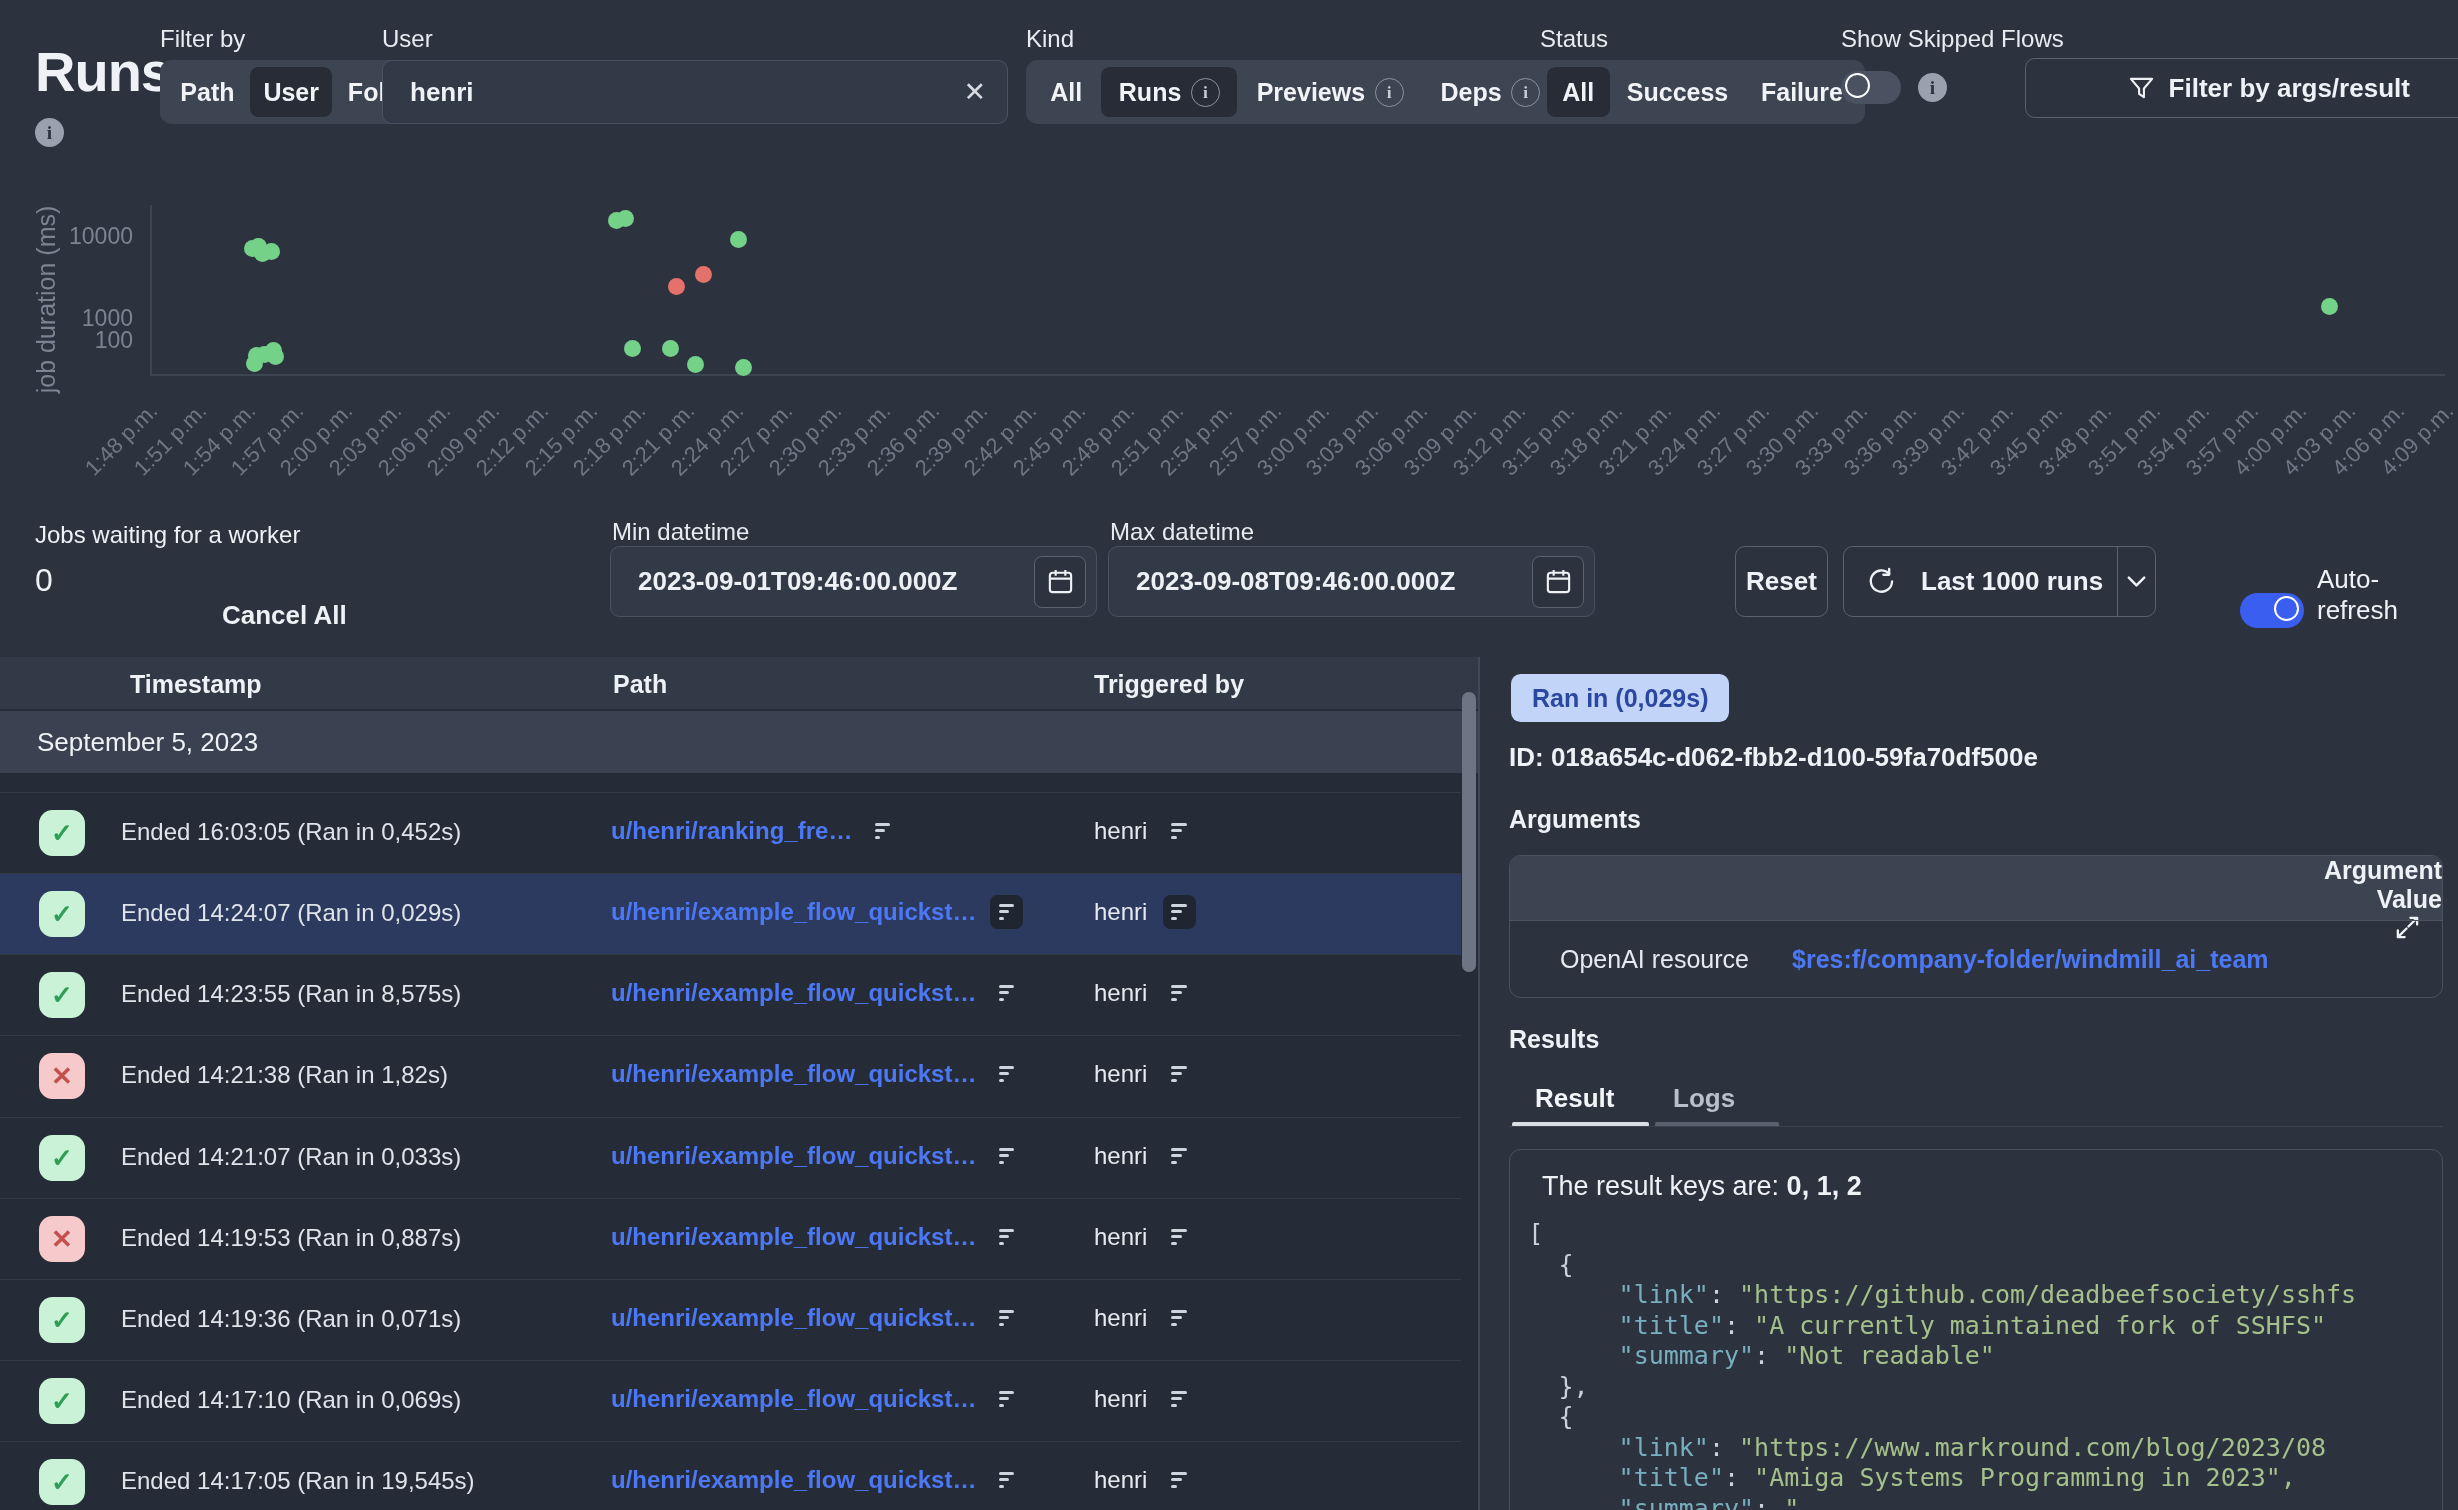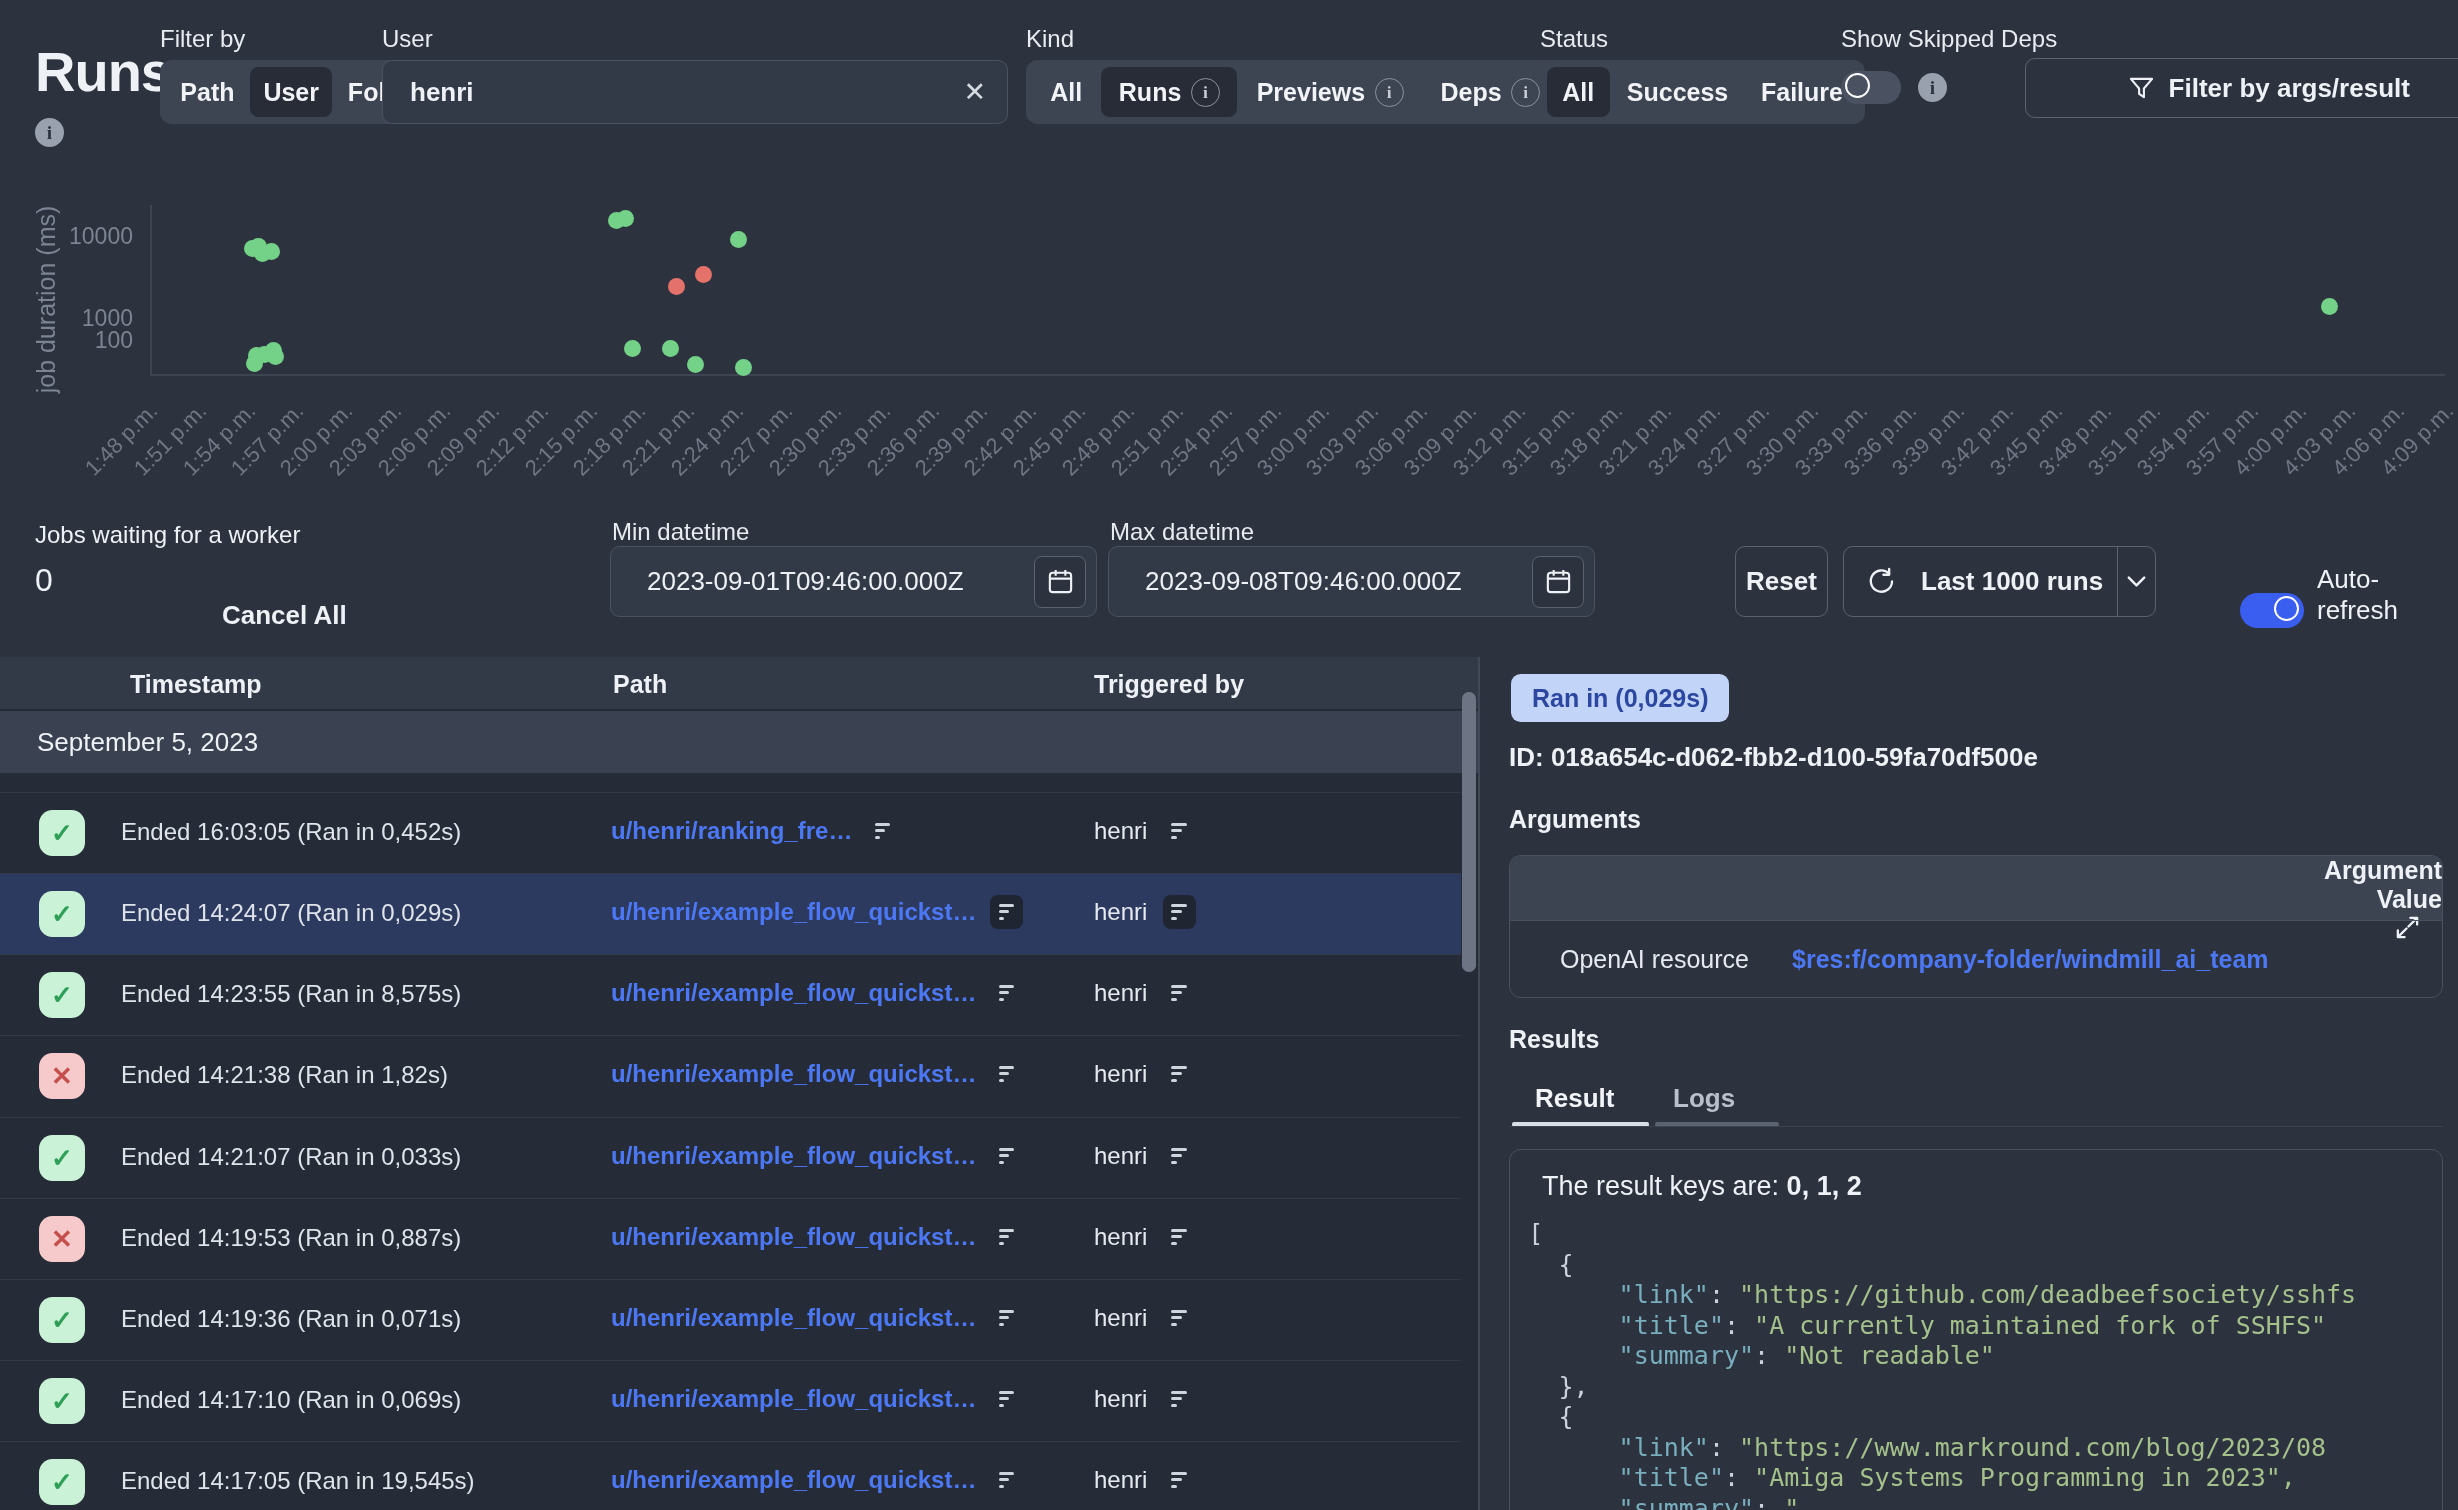--- a/index.html
+++ b/index.html
@@ -48,21 +48,21 @@
   .ytick{color:var(--txt-axis);font-size:23px;text-align:right;width:97px;}
   .axis{background:#3e4552;}
   .dot{position:absolute;width:17.4px;height:17.4px;border-radius:50%;}
   .xlab-anchor{position:absolute;width:0;height:0;}
   .xlab{position:absolute;right:0;top:0;transform-origin:100% 0;transform:rotate(-45deg);
     color:#6f7684;font-size:22px;white-space:nowrap;}
 
   
   .dt-input{background:var(--bg-input);border:1px solid var(--border);border-radius:9.7px;
     display:flex;align-items:center;height:71px;}
-  .dt-input .val{margin-left:36px;font-size:26px;color:#edf0f4;}
+  .dt-input .val{margin-left:27px;font-size:26px;color:#edf0f4;font-weight:bold;}
   .cal-btn{margin-left:auto;margin-right:9.7px;width:52px;height:52px;border:1px solid #5b6372;
     border-radius:7.7px;display:flex;align-items:center;justify-content:center;cursor:pointer;
     background:rgba(0,0,0,.12);}
   .split-right{height:100%;width:62px;display:flex;align-items:center;justify-content:center;
     border-left:1px solid #5b6372;cursor:pointer;}
 
   
   .tbl{left:0;top:657px;width:1478px;height:854px;background:var(--bg-table);padding-left:24px;}
   .tbl-head{position:absolute;left:0;top:0;width:1478px;height:52px;background:var(--bg-header);}
   .tbl-head .col{position:absolute;top:12.6px;font-size:25px;font-weight:bold;color:#eef1f5;}
@@ -148,21 +148,21 @@
     </div>
   </div>
 
   <div class="abs field-label" style="left:1540px;top:25px;">Status</div>
   <div class="abs seg" style="left:1540px;top:60px;">
     <div class="item selected" style="padding:0 15.4px;">All</div>
     <div class="item" style="padding:0 15.4px;">Success</div>
     <div class="item" style="padding:0 15.4px;">Failure</div>
   </div>
 
-  <div class="abs field-label" style="left:1841px;top:25px;">Show Skipped Deps</div>
+  <div class="abs field-label" style="left:1841px;top:25px;">Show Skipped Flows</div>
   <div class="abs toggle" style="left:1841px;top:71px;width:60px;height:33px;background:var(--toggle-off);">
     <div class="knob" style="left:3.9px;top:1.9px;"></div>
   </div>
   <div class="abs info-filled" style="left:1918px;top:73px;">i</div>
 
   <button class="abs btn-outline" style="left:2025px;top:58px;width:488px;height:60px;">
     <span>
       <svg width="27" height="27" viewBox="0 0 28 28" fill="none" stroke="#eef1f5" stroke-width="2.2" stroke-linejoin="round">
           <path d="M3 4h22l-8.5 10v9l-5-3.5V14L3 4z"></path>
         </svg>

